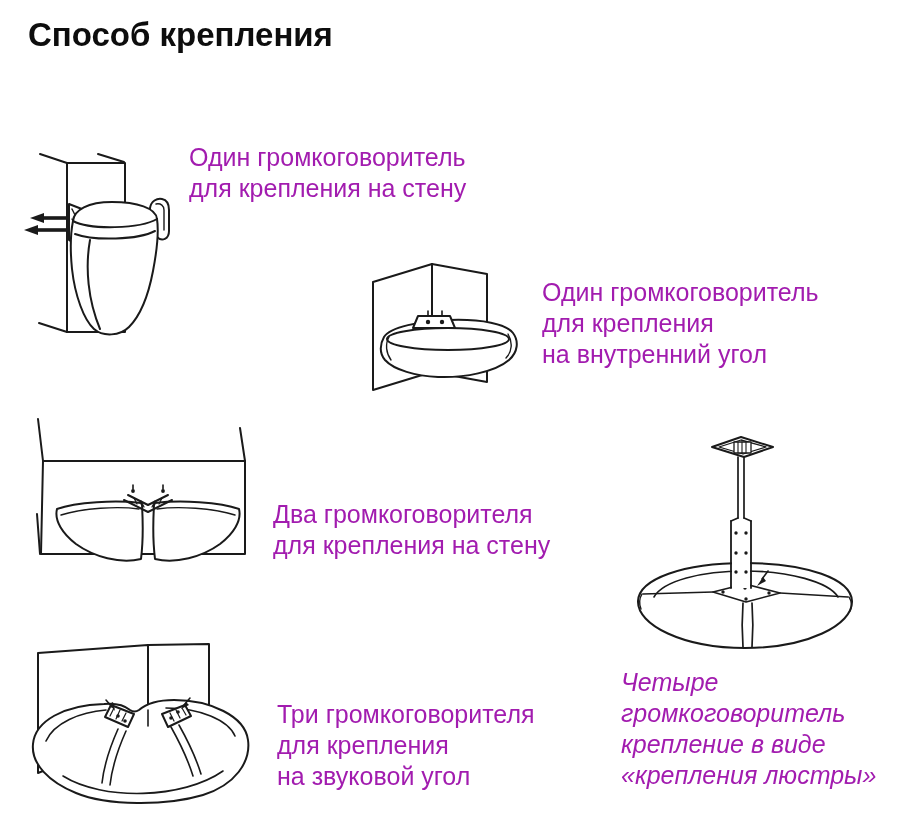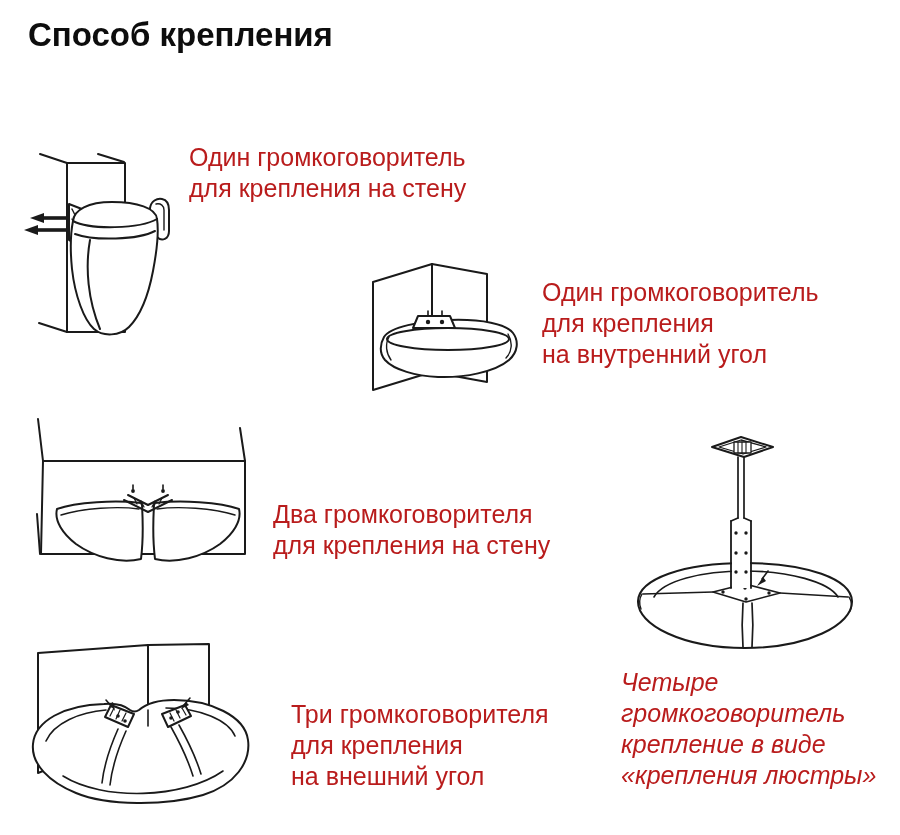--- a/index.html
+++ b/index.html
@@ -5,21 +5,21 @@
   html,body{margin:0;padding:0;background:#fff;}
   .page{
     position:relative;width:900px;height:835px;background:#ffffff;
     font-family:"Liberation Sans","DejaVu Sans",sans-serif;color:#0d0d0d;
     overflow:hidden;
   }
   .title{
     position:absolute;left:28px;top:14px;margin:0;
     font-size:33px;line-height:41px;font-weight:bold;color:#0d0d0d;
   }
-  .caption{position:absolute;font-size:25px;line-height:31px;color:#b91c1c;}
+  .caption{position:absolute;font-size:25px;line-height:31px;color:#a21caf;}
   .caption span{display:block;}
   .fig{position:absolute;margin:0;padding:0;}
   .fig svg{display:block;}
 </style>
 </head>
 <body>
 
 <div class="page">
 
   <h1 class="title">
@@ -197,19 +197,19 @@
           <circle cx="117" cy="78" r="1.8"></circle>
           <circle cx="163" cy="75" r="1.8"></circle>
           <circle cx="170" cy="69" r="1.8"></circle>
         </g>
         <path d="M98,57 L104,64 M182,55 L176,62" stroke-width="1.6"></path>
         <polygon points="107,68 101,61 105,59" fill="#1a1a1a" stroke="none"></polygon>
         <polygon points="173,66 178,59 181,62" fill="#1a1a1a" stroke="none"></polygon>
       </g>
     </svg>
   </figure>
-  <div class="caption" style="left:277px;top:699px;margin-left:14px;">
+  <div class="caption" style="left:277px;top:699px;">
     <span>Три громкоговорителя</span>
     <span>для крепления</span>
-    <span>на внешний угол</span>
+    <span>на звуковой угол</span>
   </div>
 
 </div>
 
 </body></html>

